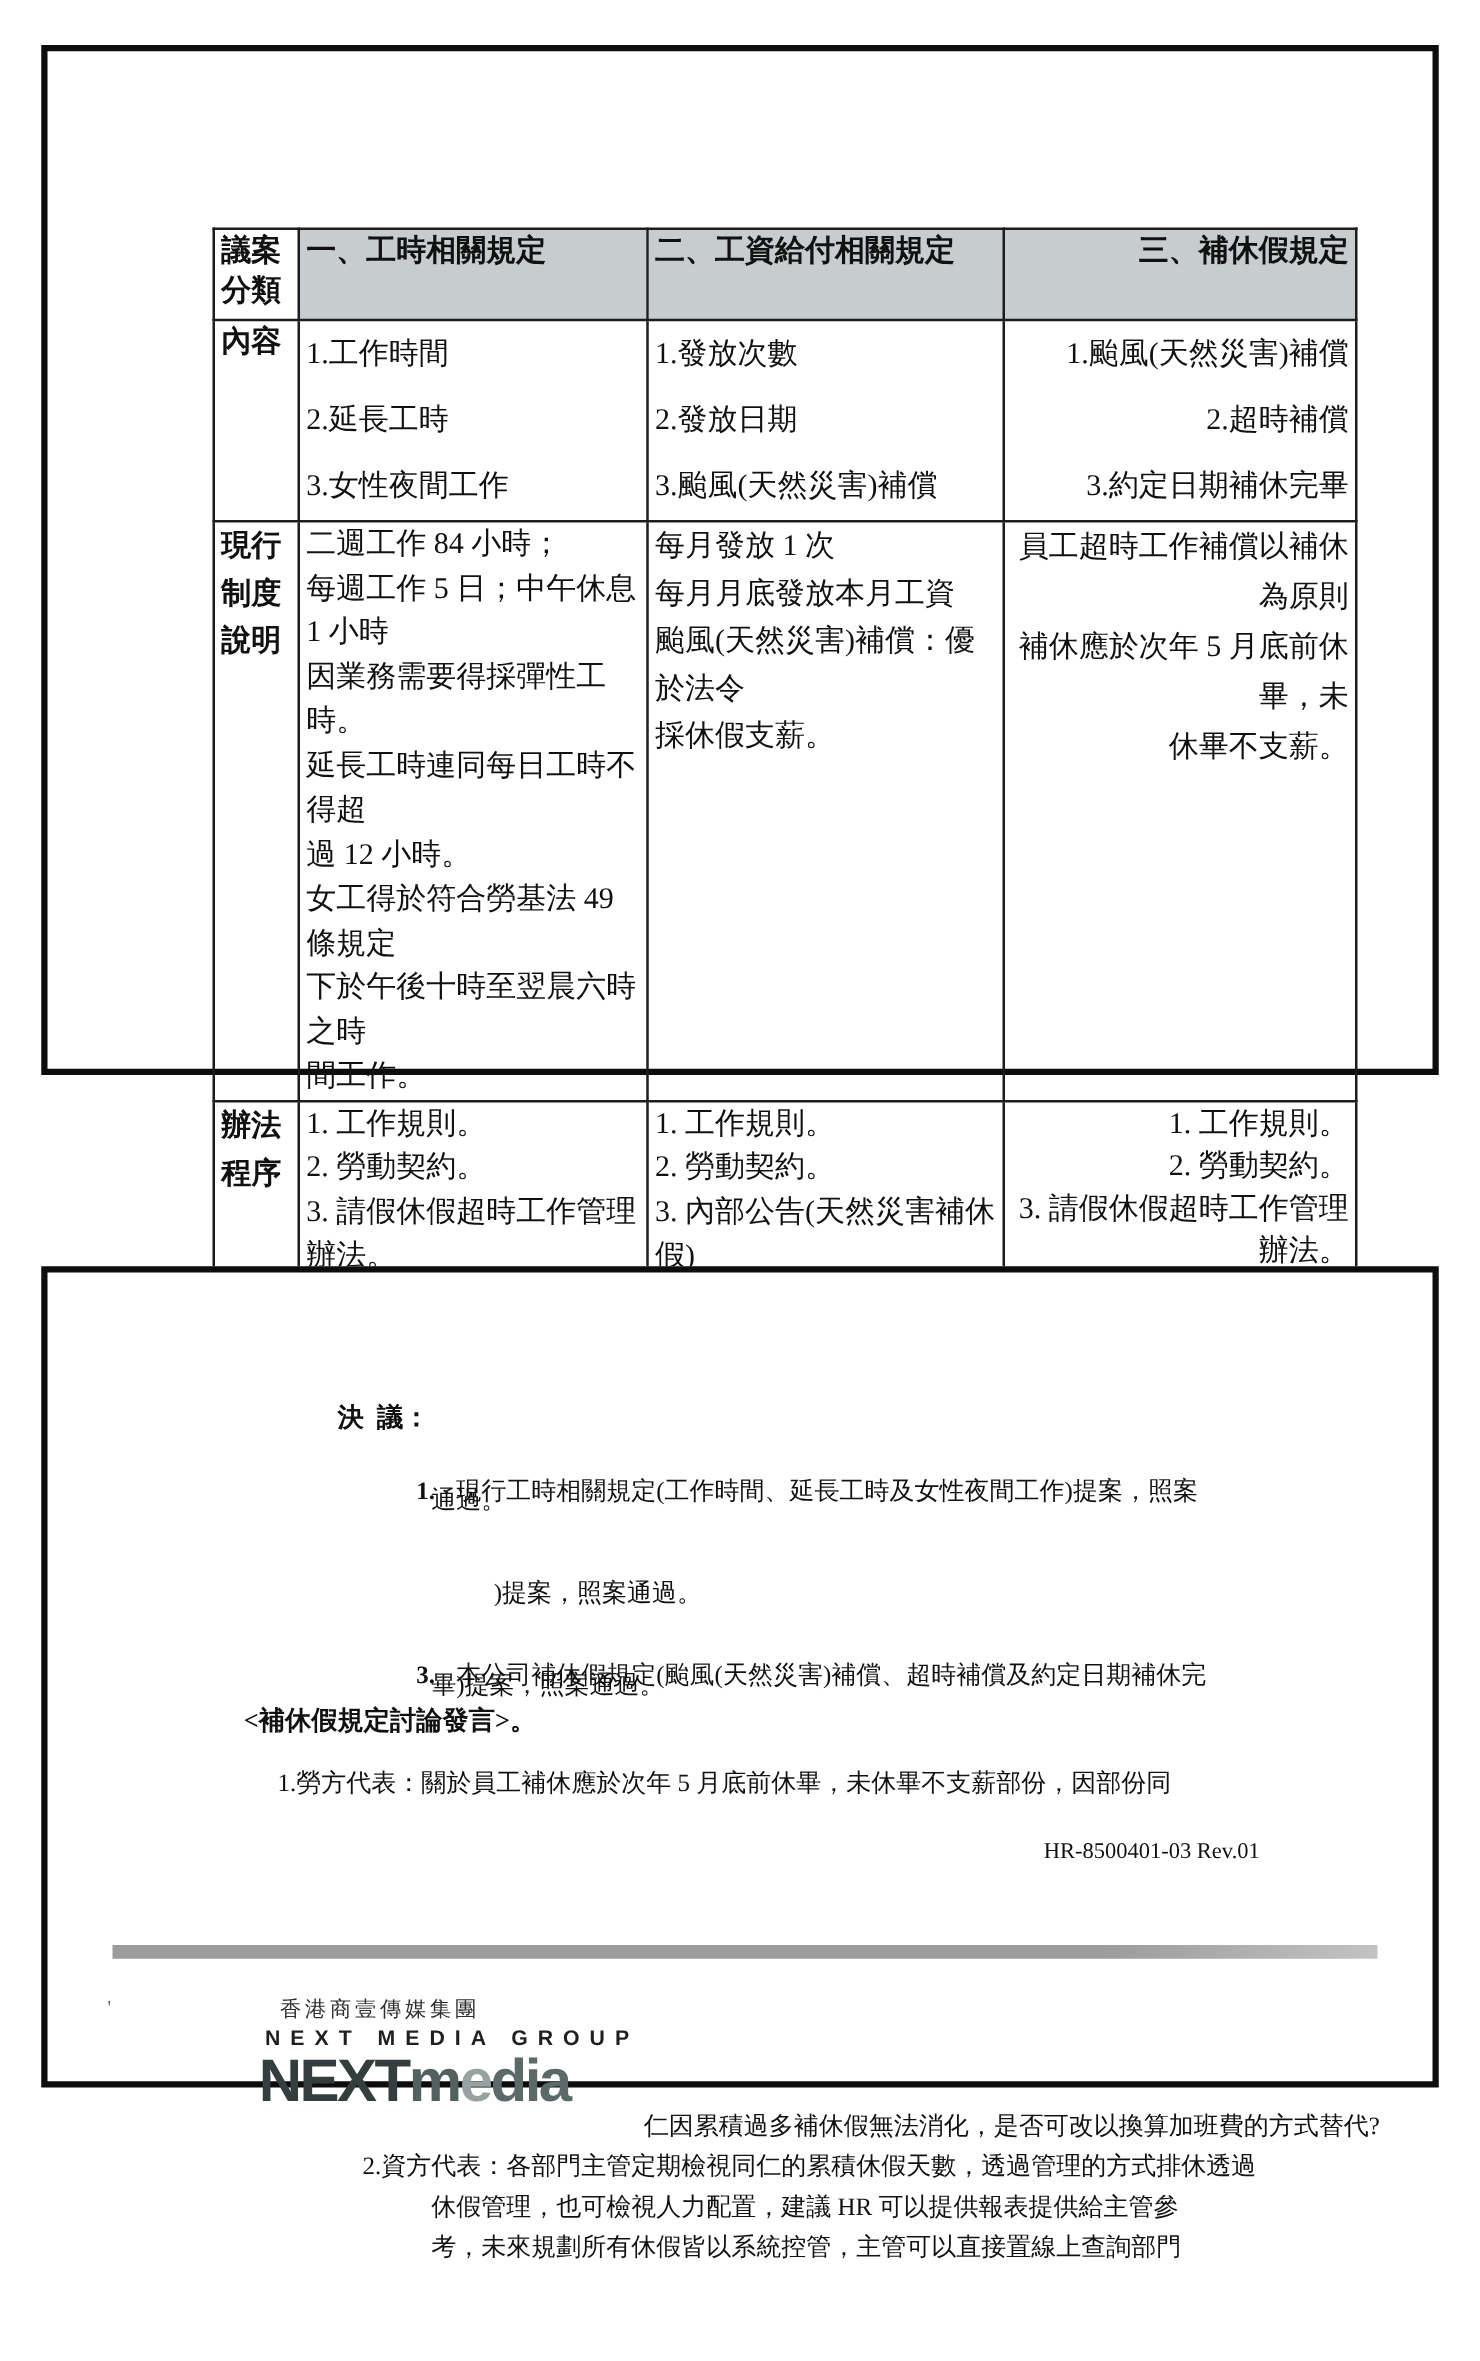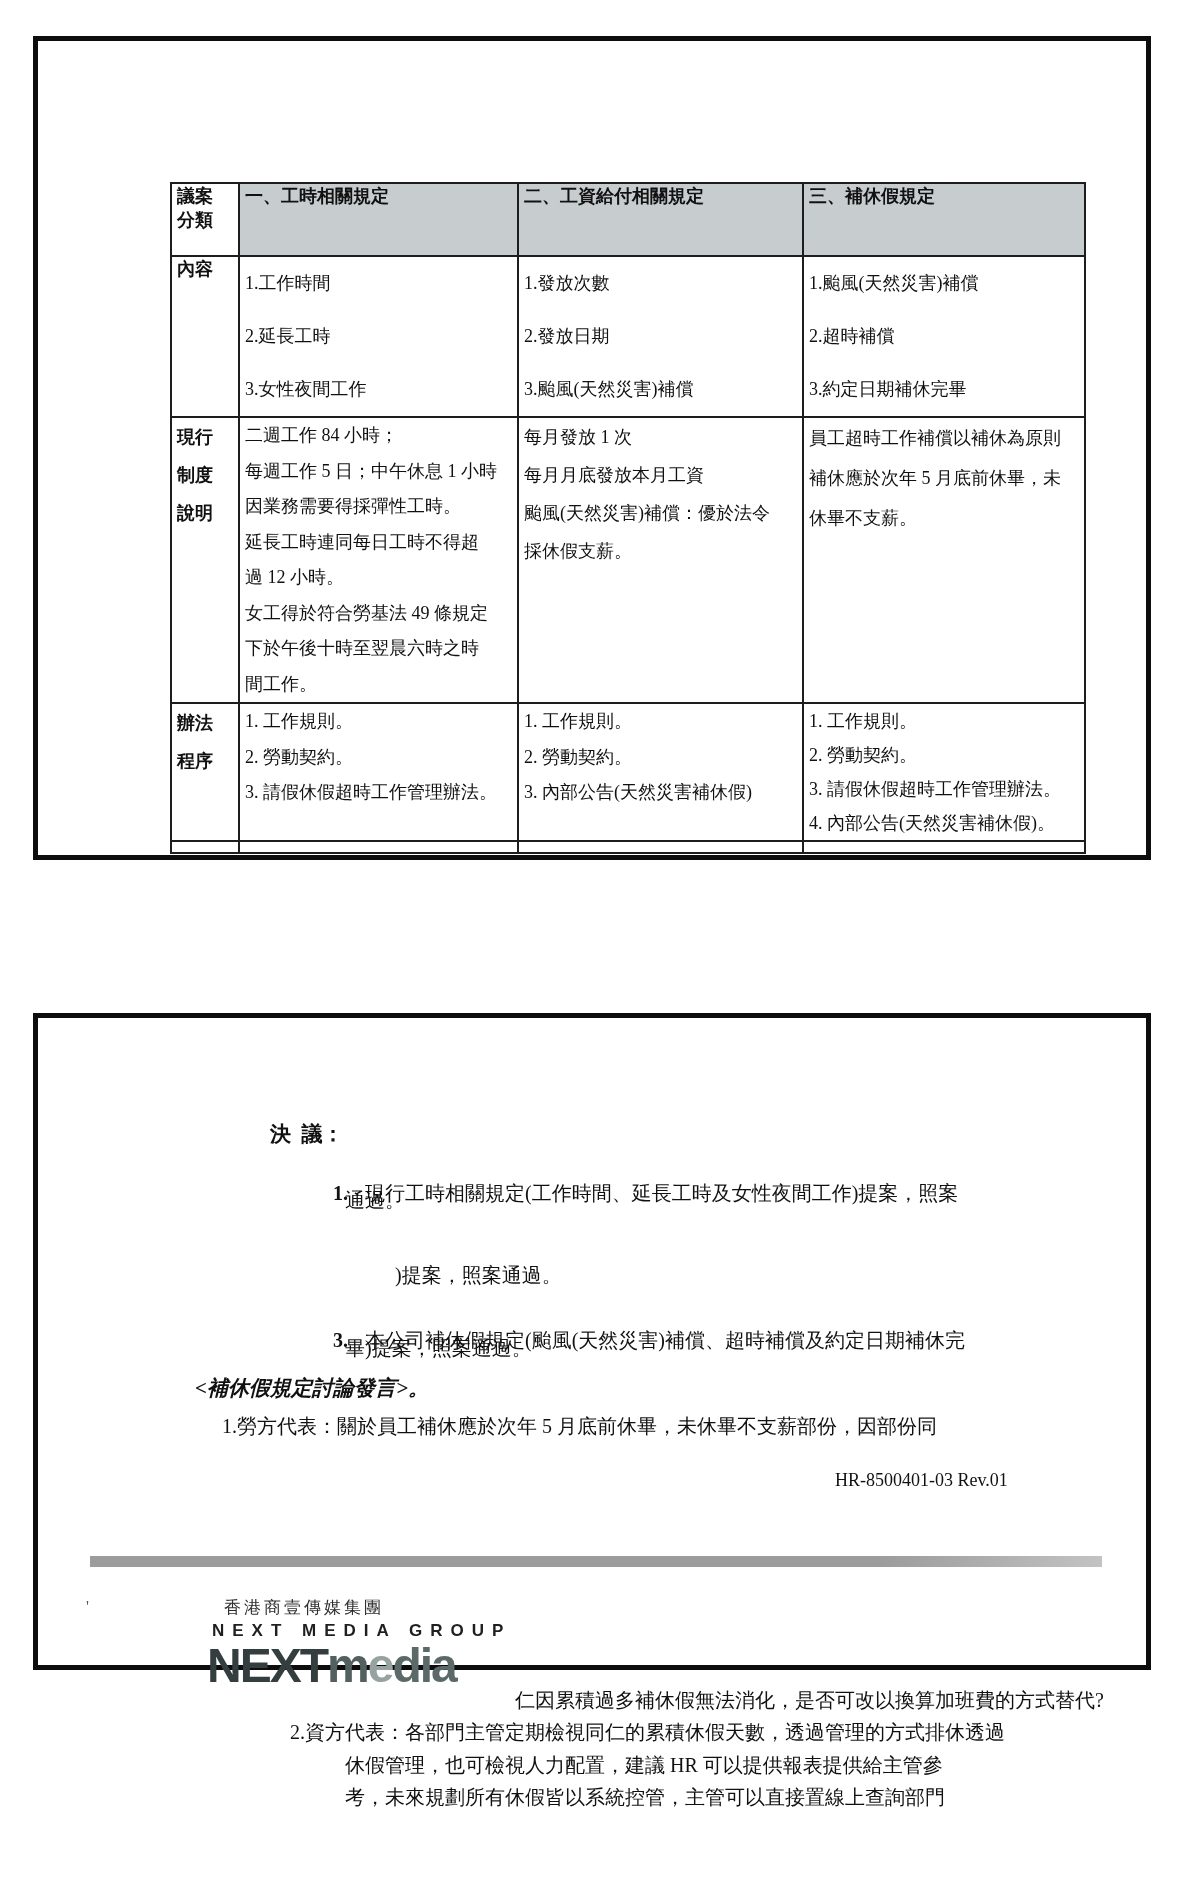--- a/index.html
+++ b/index.html
@@ -8,22 +8,22 @@
   .page{position:absolute;left:33px;width:1118px;border:5px solid #0d0d0d;
         background:#ffffff;box-sizing:border-box;}
   #page1{top:36px;height:824px;}
   #page2{top:1013px;height:657px;}
   .abs{position:absolute;}
 
   
   table.reg{border-collapse:collapse;table-layout:fixed;position:absolute;
             left:132px;top:141px;}
   table.reg td{border:2px solid #1d1d1d;vertical-align:top;
-               font-size:18px;padding:0 5px;overflow:hidden;}
-  td.w0{width:56px;} td.w1{width:267px;} td.w2{width:273px;} td.w3{width:270px;}
+               font-size:24px;padding:0 5px;overflow:hidden;}
+  td.w0{width:56px;} td.w1{width:267px;} td.w2{width:273px;} td.w3{width:270px;text-align:right;}
   tr.hrow{height:73px;} tr.r1{height:147px;} tr.r2{height:285px;}
   tr.r3{height:138px;} tr.r4{height:12px;}
   td.hdr{background:#c7ccce;font-weight:bold;font-size:19px;vertical-align:middle;font-family:Liberation Mono, monospace;}
   td.corner{vertical-align:middle;font-weight:bold;font-size:19px;text-align:left;}
   td.lbl{vertical-align:middle;font-weight:bold;font-size:19px;}
   td.mid{vertical-align:middle;}
   .l35 div{line-height:35.5px;}
   .l53 div{line-height:53px;}
   .l38 div{line-height:38px;}
   .l40 div{line-height:40px;}
@@ -159,21 +159,21 @@
   </div>
   <div class="abs res-row" style="left:307px;top:168px;">通過。</div>
 
   <div class="abs res-row" style="left:319px;top:243px;margin-left:38px;">)提案，照案通過。</div>
 
   <div class="abs res-row" style="left:275px;top:280px;">
     <span class="num">3.</span><span>本公司補休假規定(颱風(天然災害)補償、超時補償及約定日期補休完</span>
   </div>
   <div class="abs res-row" style="left:307px;top:316px;">畢)提案，照案通過。</div>
 
-  <div class="abs disc-head" style="left:157px;top:356px;font-style:italic;">&lt;補休假規定討論發言&gt;。</div>
+  <div class="abs disc-head" style="left:157px;top:344px;">&lt;補休假規定討論發言&gt;。</div>
   <div class="abs body-line" style="left:184px;top:395px;">1.勞方代表：關於員工補休應於次年 5 月底前休畢，未休畢不支薪部份，因部份同</div>
 
   <div class="abs doc-num" style="left:797px;top:452px;">HR-8500401-03 Rev.01</div>
 
   <div class="abs divider" style="left:52px;top:538px;"></div>
 
   <div class="abs tiny-mark" style="left:48px;top:580px;">'</div>
 
   <div class="abs co-zh" style="left:174px;top:578px;margin-left:12px;">香港商壹傳媒集團</div>
   <div class="abs co-en" style="left:174px;top:603px;">NEXT MEDIA GROUP</div>

